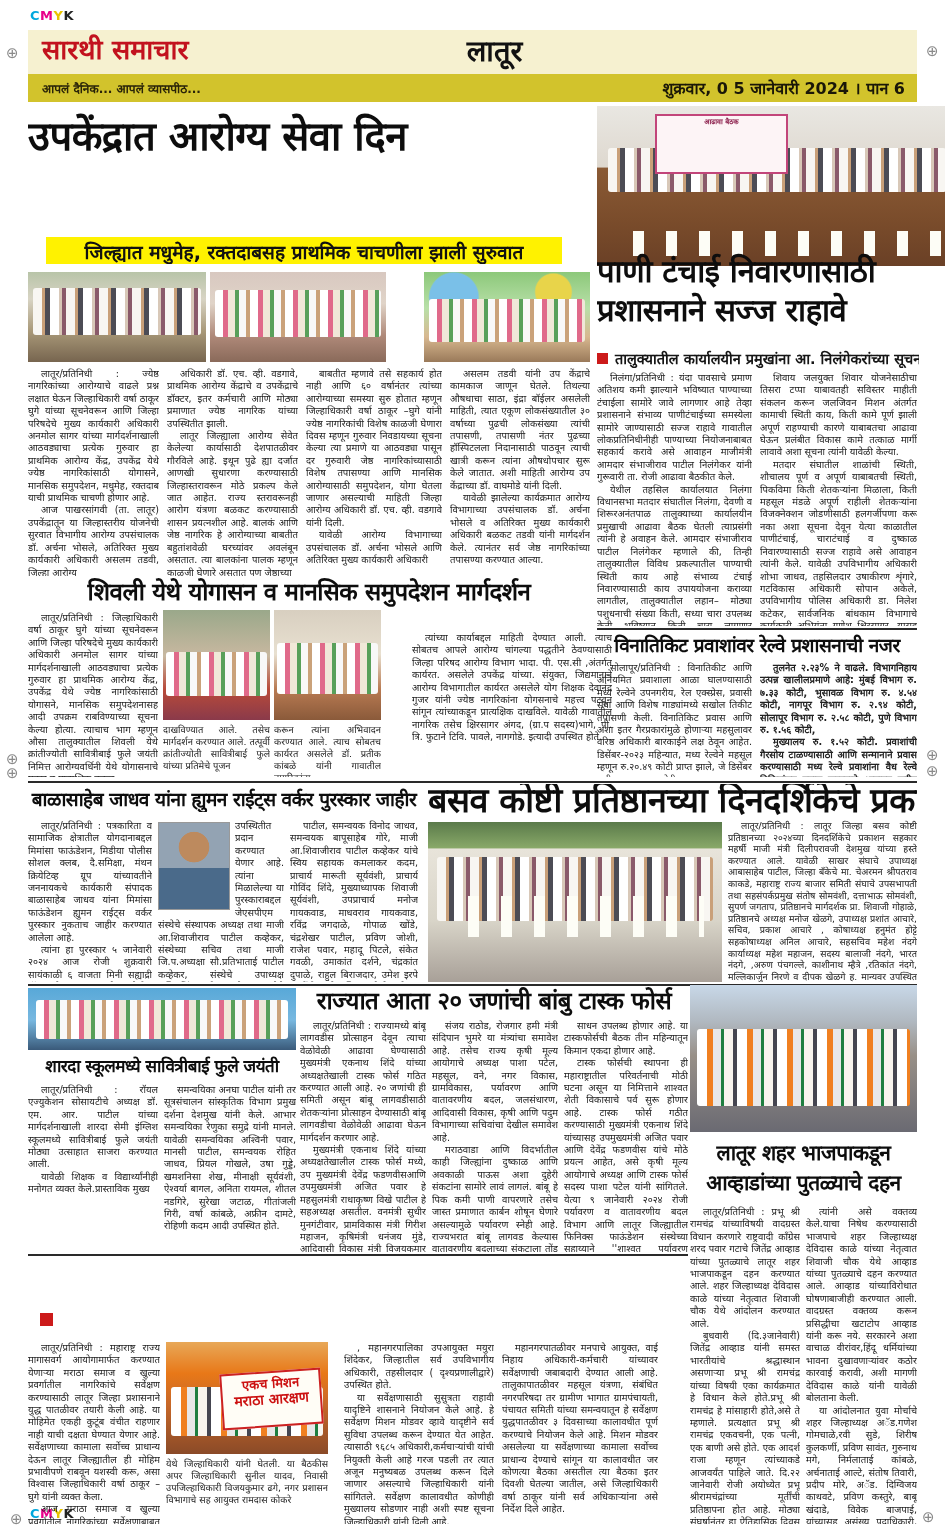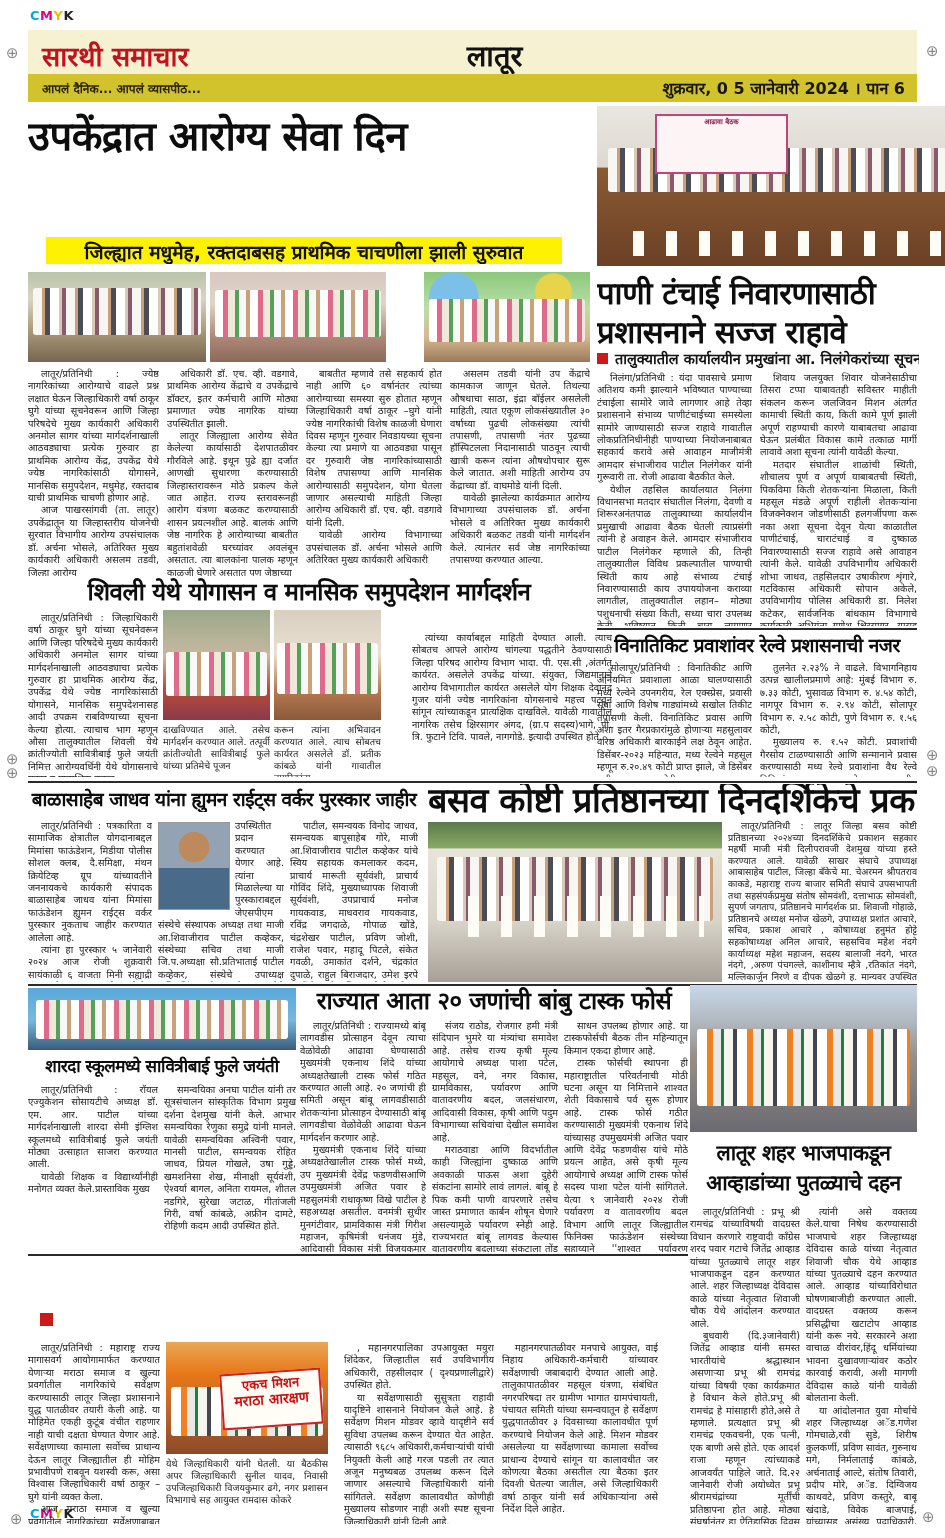--- a/index.html
+++ b/index.html
@@ -5,21 +5,21 @@
 <style>
   html,body{margin:0;padding:0;background:#ffffff;}
   #page{position:relative;width:945px;height:1538px;background:#fff;overflow:hidden;
         font-family:"DejaVu Sans","Liberation Sans",sans-serif;color:#1a1a1a;}
   .reg{position:absolute;color:#8a8a8a;font-size:15px;line-height:1;}
   .cmyk{position:absolute;font-size:13px;font-weight:700;letter-spacing:.5px;font-family:"DejaVu Sans",sans-serif;}
   .cmyk b{font-weight:700;}
   .c-c{color:#00a7dd;} .c-m{color:#e8008a;} .c-y{color:#e8c400;} .c-k{color:#222;}
   
   .mast-top{position:absolute;left:28px;top:30px;width:889px;height:44px;background:#f6f1d0;
-            display:flex;align-items:flex-end;}
+            display:flex;align-items:flex-start;}
   .mast-name{color:#c2121e;font-weight:800;font-size:27px;padding-left:14px;width:330px;}
   .mast-city{color:#111;font-weight:800;font-size:29px;flex:1;text-align:center;margin-right:300px;}
   .mast-band{position:absolute;left:28px;top:74px;width:889px;height:28px;background:#d2c32c;
              display:flex;align-items:center;justify-content:space-between;}
   .mast-tag{font-size:12px;font-weight:700;color:#2a2408;padding-left:14px;}
   .mast-date{font-size:16px;font-weight:800;color:#1a1708;padding-right:12px;}
   
   .hl{position:absolute;font-weight:800;color:#0d0d0d;white-space:nowrap;overflow:hidden;letter-spacing:-.5px;}
   .hl.center{text-align:center;}
   .subyellow{position:absolute;background:#fff200;color:#111;font-weight:800;font-size:19px;
@@ -77,21 +77,21 @@
     <div>उपकेंद्रात आरोग्य सेवा दिन</div>
   </div>
   <div class="subyellow" style="left:46px;top:237px;width:516px;height:25px;">जिल्ह्यात मधुमेह, रक्तदाबसह प्राथमिक चाचणीला झाली सुरुवात</div>
 
   <div class="photo" style="left:597px;top:106px;width:320px;height:160px;background:linear-gradient(180deg,#e9e7e2 0%,#ded8cf 38%,#8a5a35 39%,#7a4c2b 72%,#6a4026 100%);padding-left:40px;">
     <i class="crowd ca" style="top:26%;height:28%;"></i>
     <div class="banner-note" style="left:16%;top:5%;width:36%;height:34%;"><span>आढावा बैठक</span></div>
     <i class="papers" style="left:4%;right:4%;bottom:6%;height:16%;"></i>
   </div>
 
-  <div class="hl" style="left:597px;top:274px;width:322px;font-size:31px;line-height:39px;">
+  <div class="hl" style="left:597px;top:252px;width:322px;font-size:31px;line-height:39px;">
     <div>पाणी टंचाई निवारणासाठी</div>
     <div>प्रशासनाने सज्ज राहावे</div>
   </div>
   <div class="subbullet" style="left:597px;top:348px;width:322px;font-size:14.5px;"><span class="sq"></span><span>तालुक्यातील कार्यालयीन प्रमुखांना आ. निलंगेकरांच्या सूचना</span></div>
   <div class="col" style="left:597px;top:372px;width:155px;height:254px;">
       <p class="para">निलंगा/प्रतिनिधी : यंदा पावसाचे प्रमाण अतिशय कमी झाल्याने भविष्यात पाण्याच्या टंचाईला सामोरे जावे लागणार आहे तेव्हा प्रशासनाने संभाव्य पाणीटंचाईच्या समस्येला सामोरे जाण्यासाठी सज्ज राहावे गावातील लोकप्रतिनिधीनीही पाण्याच्या नियोजनाबाबत सहकार्य करावे असे आवाहन माजीमंत्री आमदार संभाजीराव पाटील निलंगेकर यांनी गुरूवारी ता. रोजी आढावा बैठकीत केले.</p>
       <p class="para">येथील तहसिल कार्यालयात निलंगा विधानसभा मतदार संघातील निलंगा, देवणी व शिरूरअनंतपाळ तालुक्याच्या कार्यालयीन प्रमुखाची आढावा बैठक घेतली त्याप्रसंगी त्यांनी हे अवाहन केले. आमदार संभाजीराव पाटील निलंगेकर म्हणाले की, तिन्ही तालुक्यातील विविध प्रकल्पातील पाण्याची स्थिती काय आहे संभाव्य टंचाई निवारण्यासाठी काय उपाययोजना कराव्या लागतील, तालुक्यातील लहान– मोठ्या पशुधनाची संख्या किती, सध्या चारा उपलब्ध केती भविष्यात किती चारा लागणार याबाबतचे नियोजन करून कृति अराखडा तयार करावा</p>
     </div>
   <div class="col" style="left:760px;top:372px;width:157px;height:254px;">
       <p class="para">शिवाय जलयुक्त शिवार योजनेसाठीचा तिसरा टप्पा याबावतही सविस्तर माहीती संकलन करून जलजिवन मिशन अंतर्गत कामाची स्थिती काय, किती कामे पूर्ण झाली अपूर्ण राहण्याची कारणे याबाबतचा आढावा घेऊन प्रलंबीत विकास कामे तत्काळ मार्गी लावावे अशा सूचना त्यांनी यावेळी केल्या.</p>
@@ -139,21 +139,21 @@
   <div class="cap" style="left:274px;top:724px;width:107px;height:53px;">करून त्यांना अभिवादन करण्यात आले. त्याच सोबतच कार्यरत असलेले डॉ. प्रतीक कांबळे यांनी गावातील नागरिकांना</div>
   <div class="col" style="left:388px;top:632px;width:200px;height:165px;margin-left:24px;">
       <p class="para">त्यांच्या कार्याबद्दल माहिती देण्यात आली. त्याच सोबतच आपले आरोग्य चांगल्या पद्धतीने ठेवण्यासाठी जिल्हा परिषद आरोग्य विभाग भादा. पी. एस.सी ,अंतर्गत कार्यरत. असलेले उपकेंद्र यांच्या. संयुक्त, जिद्यमानाने आरोग्य विभागातील कार्यरत असलेले योग शिक्षक देवानंद गुजर यांनी ज्येष्ठ नागरिकांना योगसनाचे महत्त्व पटवून सांगून त्यांच्याकडून प्रात्यक्षिक दाखविले. यावेळी गावातील नागरिक तसेच क्षिरसागर अंगद, (ग्रा.प सदस्य)भागे, पी. त्रि. फुटाने टिवि. पावले, नागगोडे. इत्यादी उपस्थित होते.</p>
     </div>
 
   <div class="rule" style="left:597px;top:628px;width:320px;"></div>
   <div class="hl center" style="left:597px;top:633px;width:320px;font-size:19px;line-height:25px;">विनातिकिट प्रवाशांवर रेल्वे प्रशासनाची नजर</div>
   <div class="col" style="left:597px;top:662px;width:155px;height:115px;">
       <p class="para">सोलापूर/प्रतिनिधी : विनातिकीट आणि अनियमित प्रवाशाला आळा घालण्यासाठी मध्य रेल्वेने उपनगरीय, रेल एक्स्प्रेस, प्रवासी सेवा आणि विशेष गाड्यांमध्ये सखोल तिकीट तपासणी केली. विनातिकिट प्रवास आणि अशा इतर गैरप्रकारांमुळे होणाऱ्या महसुलावर वरिष्ठ अधिकारी बारकाईने लक्ष ठेवून आहेत. डिसेंबर-२०२३ महिन्यात, मध्य रेल्वेने महसूल म्हणून रु.२०.४९ कोटी प्राप्त झाले, जे डिसेंबर मधील रु. २०.०४ कोटीच्या</p>
     </div>
-  <div class="col" style="left:760px;top:662px;width:157px;height:115px;">
+  <div class="col" style="left:760px;top:662px;width:157px;height:115px;font-weight:bold;">
       <p class="para">तुलनेत २.२३% ने वाढले. विभागनिहाय उत्पन्न खालीलप्रमाणे आहे: मुंबई विभाग रु. ७.३३ कोटी, भुसावळ विभाग रु. ४.५४ कोटी, नागपूर विभाग रु. २.९४ कोटी, सोलापूर विभाग रु. २.५८ कोटी, पुणे विभाग रु. १.५६ कोटी,</p>
       <p class="para">मुख्यालय रु. १.५२ कोटी. प्रवाशांची गैरसोय टाळण्यासाठी आणि सन्मानाने प्रवास करण्यासाठी मध्य रेल्वे प्रवाशांना वैध रेल्वे तिकिटांसह प्रवास करण्याचे आवाहन करीत आहे.</p>
     </div>
 
   <div class="rule" style="left:28px;top:781px;width:889px;"></div>
 
   <div class="hl center" style="left:28px;top:786px;width:392px;font-size:19px;line-height:26px;">बाळासाहेब जाधव यांना ह्युमन राईट्स वर्कर पुरस्कार जाहीर</div>
   <div class="col" style="left:28px;top:820px;width:124px;height:162px;">
       <p class="para">लातूर/प्रतिनिधी : पत्रकारिता व सामाजिक क्षेत्रातील योगदानाबद्दल मिमांसा फाऊंडेशन, मिडीया पोलीस सोशल क्लब, दै.समिक्षा, मंथन क्रियेटिव्ह ग्रूप यांच्यावतीने जननायकचे कार्यकारी संपादक बाळासाहेब जाधव यांना मिमांसा फाऊंडेशन ह्युमन राईट्स वर्कर पुरस्कार नुकताच जाहीर करण्यात आलेला आहे.</p>
       <p class="para">त्यांना हा पुरस्कार ५ जानेवारी २०२४ आज रोजी शुक्रवारी सायंकाळी ६ वाजता मिनी सह्याद्री हॉल, रेस्टहाऊस नांदेड येथील कार्यक्रमात मान्यवरांच्या</p>

